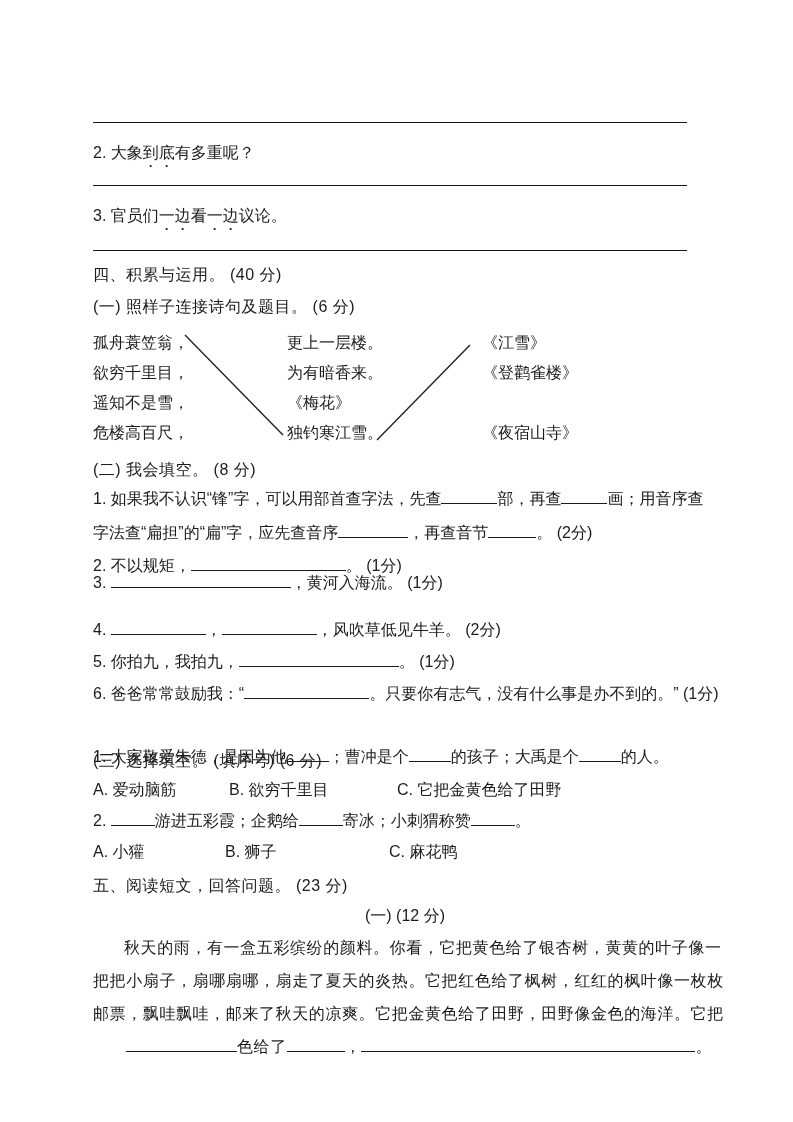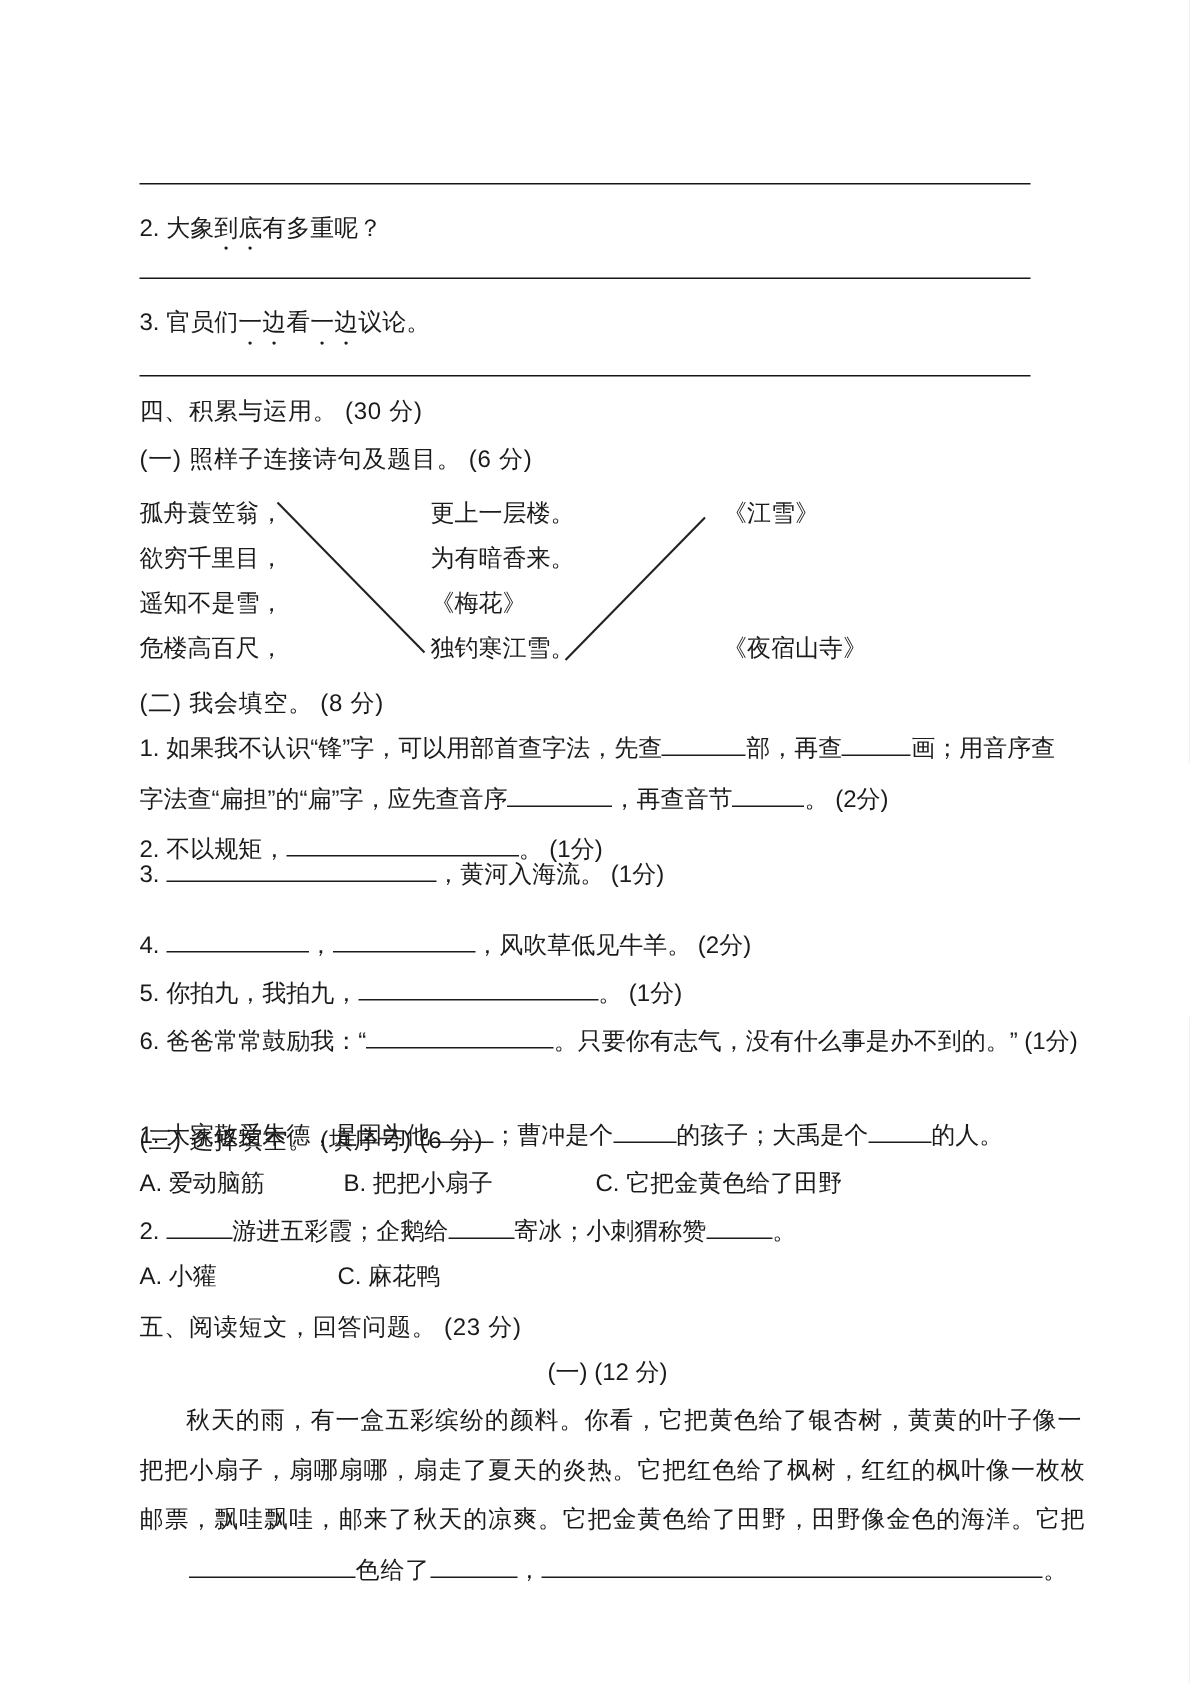--- a/index.html
+++ b/index.html
@@ -56,36 +56,37 @@
 <body>
 
 <div class="page">
 
   <div class="rule" style="top:122px"></div>
   <div class="line" style="top:142px">2. 大象<span class="em">到底</span>有多重呢？</div>
   <div class="rule" style="top:185px"></div>
   <div class="line" style="top:205px">3. 官员们<span class="em">一边</span>看<span class="em">一边</span>议论。</div>
   <div class="rule" style="top:250px"></div>
 
-  <div class="line heading" style="top:264px">四、积累与运用。 (30 分)</div>
+  <div class="line heading" style="top:264px">四、积累与运用。 (40 分)</div>
   <div class="line heading" style="top:296px">(一) 照样子连接诗句及题目。 (6 分)</div>
 
   <div class="poem">
     <svg width="624" height="122" viewBox="0 0 624 122">
       <line x1="92" y1="7" x2="190" y2="107" stroke="#222" stroke-width="1.4"></line>
       <line x1="284" y1="112" x2="377" y2="17" stroke="#222" stroke-width="1.4"></line>
     </svg>
     <div class="poem-row">
       <span class="poem-c1">孤舟蓑笠翁，</span>
       <span class="poem-c2">更上一层楼。</span>
       <span class="poem-c3">《江雪》</span>
     </div>
     <div class="poem-row">
       <span class="poem-c1">欲穷千里目，</span>
       <span class="poem-c2">为有暗香来。</span>
+      <span class="poem-c3">《登鹳雀楼》</span>
     </div>
     <div class="poem-row">
       <span class="poem-c1">遥知不是雪，</span>
       <span class="poem-c3">《梅花》</span>
     </div>
     <div class="poem-row">
       <span class="poem-c1">危楼高百尺，</span>
       <span class="poem-c2">独钓寒江雪。</span>
       <span class="poem-c3">《夜宿山寺》</span>
     </div>
@@ -97,26 +98,27 @@
   <div class="line" style="top:555px">2. 不以规矩，<span class="blank" style="width: 155px;"></span>。 (1分)</div>
   <div class="line" style="top:572px">3. <span class="blank" style="width: 180px;"></span>，黄河入海流。 (1分)</div>
   <div class="line" style="top:619px">4. <span class="blank" style="width: 95px;"></span>，<span class="blank" style="width: 95px;"></span>，风吹草低见牛羊。 (2分)</div>
   <div class="line" style="top:651px">5. 你拍九，我拍九，<span class="blank" style="width: 160px;"></span>。 (1分)</div>
   <div class="line" style="top:683px">6. 爸爸常常鼓励我：“<span class="blank" style="width: 125px;"></span>。只要你有志气，没有什么事是办不到的。” (1分)</div>
 
   <div class="line heading" style="top:750px">(三) 选择填空。 (填序号) (6 分)</div>
   <div class="line" style="top:746px">1. 大家敬爱朱德，是因为他<span class="blank" style="width: 42px;"></span>；曹冲是个<span class="blank" style="width: 42px;"></span>的孩子；大禹是个<span class="blank" style="width: 42px;"></span>的人。</div>
   <div class="opts opts-1" style="top:779px">
     <span class="o1">A. 爱动脑筋</span>
-    <span class="o2">B. 把把小扇子</span>
+    <span class="o2">B. 欲穷千里目</span>
     <span class="o3">C. 它把金黄色给了田野</span>
   </div>
   <div class="line" style="top:810px">2. <span class="blank" style="width: 44px;"></span>游进五彩霞；企鹅给<span class="blank" style="width: 44px;"></span>寄冰；小刺猬称赞<span class="blank" style="width: 44px;"></span>。</div>
   <div class="opts opts-2" style="top:841px">
     <span class="o1">A. 小獾</span>
+    <span class="o2">B. 狮子</span>
     <span class="o3">C. 麻花鸭</span>
   </div>
 
   <div class="line heading" style="top:875px">五、阅读短文，回答问题。 (23 分)</div>
   <div class="line center" style="top:905px">(一) (12 分)</div>
 
   <div class="line passage" style="top:937px;left:124px;width:593px">秋天的雨，有一盒五彩缤纷的颜料。你看，它把黄色给了银杏树，黄黄的叶子像一</div>
   <div class="line passage" style="top:970px">把把小扇子，扇哪扇哪，扇走了夏天的炎热。它把红色给了枫树，红红的枫叶像一枚枚</div>
   <div class="line passage" style="top:1036px;left:126px;width:591px"><span class="blank" style="width: 111px;"></span>色给了<span class="blank" style="width: 58px;"></span>，<span class="blank" style="width: 334px;"></span>。</div>
   <div class="line passage" style="top:1003px">邮票，飘哇飘哇，邮来了秋天的凉爽。它把金黄色给了田野，田野像金色的海洋。它把</div>

